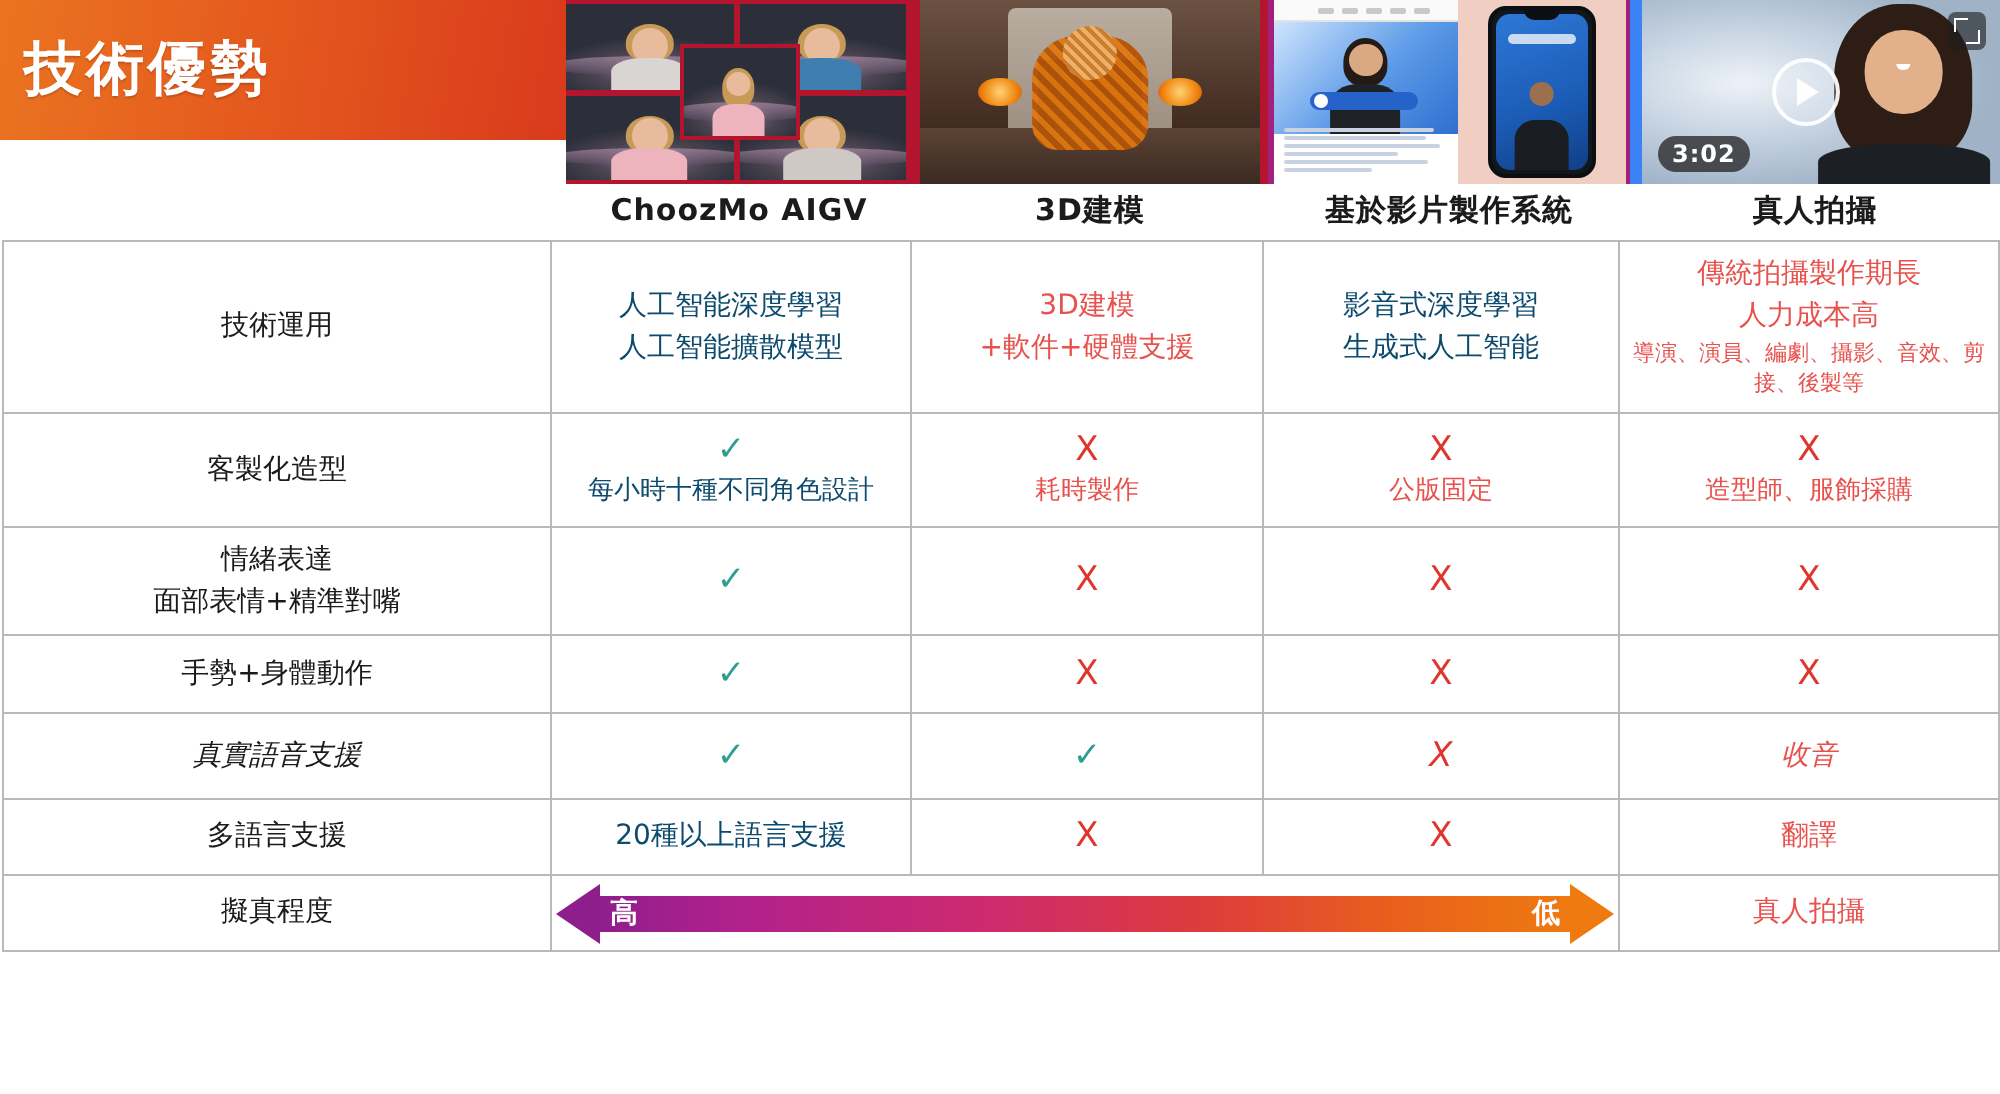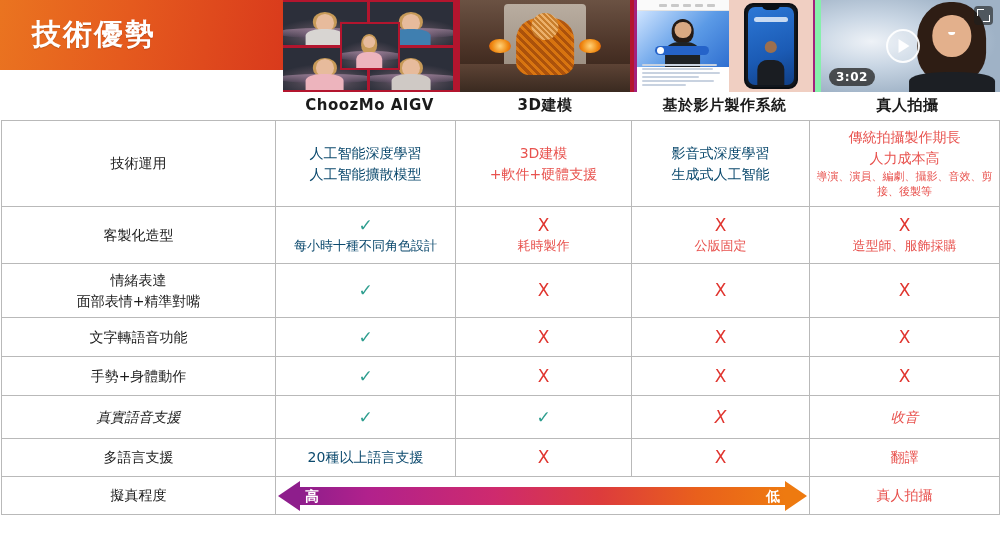--- a/index.html
+++ b/index.html
@@ -22,21 +22,21 @@
     left: 0; top: 0;
     width: 283px; height: 70px;
     background: linear-gradient(100deg, #EA7420 0%, #E55A1E 45%, #D93A1C 100%);
     display: flex; align-items: center;
   }
   .banner-title {
     color: #ffffff;
     font-size: 29px;
     font-weight: bold;
     letter-spacing: 2px;
-    margin-left: 32px;
+    margin-left: 12px;
     text-shadow: 0 1px 1px rgba(0,0,0,.18);
   }
 
   
   .header-strip {
     position: absolute;
     left: 283px; top: 0;
     width: 717px; height: 92px;
     display: flex;
   }
@@ -187,21 +187,21 @@
   .c3 .phone .man { position:absolute; left:50%; bottom:0; width:58%; height:56%;
     transform:translateX(-50%);}
   .c3 .phone .man .h { position:absolute; left:50%; top:0; width:44%; padding-bottom:44%;
     transform:translateX(-50%); border-radius:50%; background:#9c6f4e;}
   .c3 .phone .man .b { position:absolute; left:50%; bottom:0; width:100%; height:58%;
     transform:translateX(-50%); border-radius:38% 38% 0 0; background:#1a1d22;}
   .c3 .phone .logo { position:absolute; left:50%; top:10px; width:34px; height:5px;
     transform:translateX(-50%); background:rgba(255,255,255,.75); border-radius:3px;}
 
   
-  .c4 { width: 185px; background: #86efac; }
+  .c4 { width: 185px; background: #3b82f6; }
   .c4 .vid {
     position: absolute; left: 6px; right: 0; top: 0; bottom: 0;
     background:
       radial-gradient(ellipse 70% 60% at 28% 45%, #eef2f7 0%, #c9d6e4 45%, #9fb2c6 100%),
       linear-gradient(120deg, #dfe8f0 0%, #b6c6d6 100%);
     overflow: hidden;
   }
   .c4 .woman {
     position: absolute; right: 2%; bottom: 0; width: 50%; height: 100%;
   }
@@ -537,35 +537,20 @@
             <div class="mark xx">X</div>
           </td>
         <td>
             <div class="mark xx">X</div>
           </td>
         <td>
             <div class="mark xx">X</div>
           </td>
       </tr>
 
-      <tr class="r4">
-        <td class="rowlabel">文字轉語音功能</td>
-        <td>
-            <div class="mark ck">✓</div>
-          </td>
-        <td>
-            <div class="mark xx">X</div>
-          </td>
-        <td>
-            <div class="mark xx">X</div>
-          </td>
-        <td>
-            <div class="mark xx">X</div>
-          </td>
-      </tr>
 
       <tr class="r5">
         <td class="rowlabel">手勢+身體動作</td>
         <td>
             <div class="mark ck">✓</div>
           </td>
         <td>
             <div class="mark xx">X</div>
           </td>
         <td>

